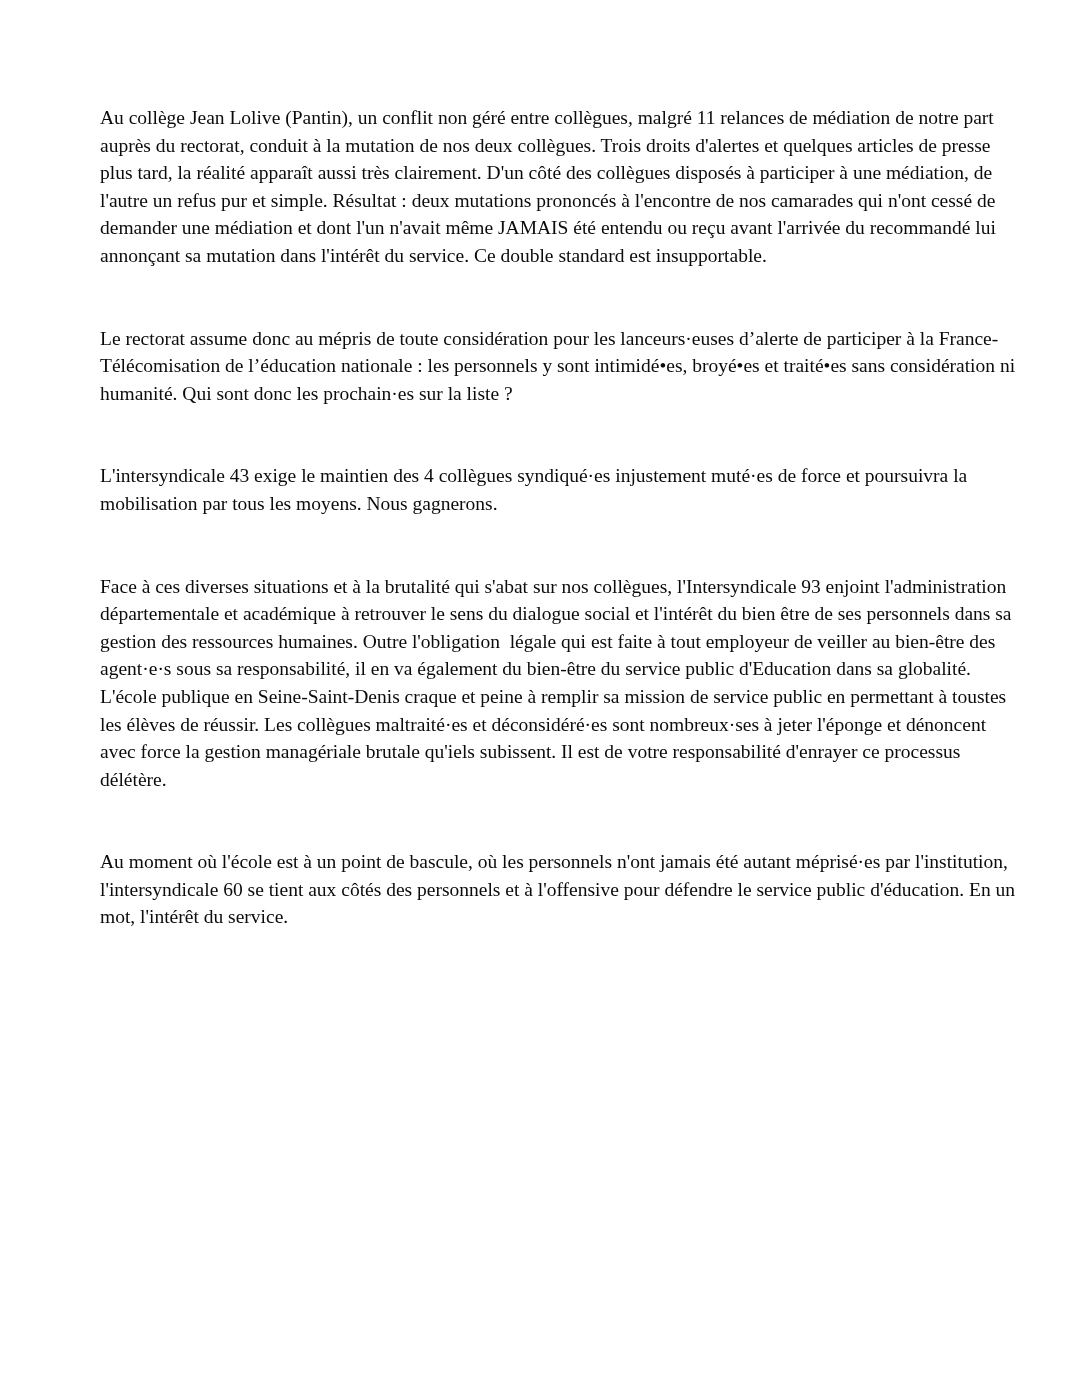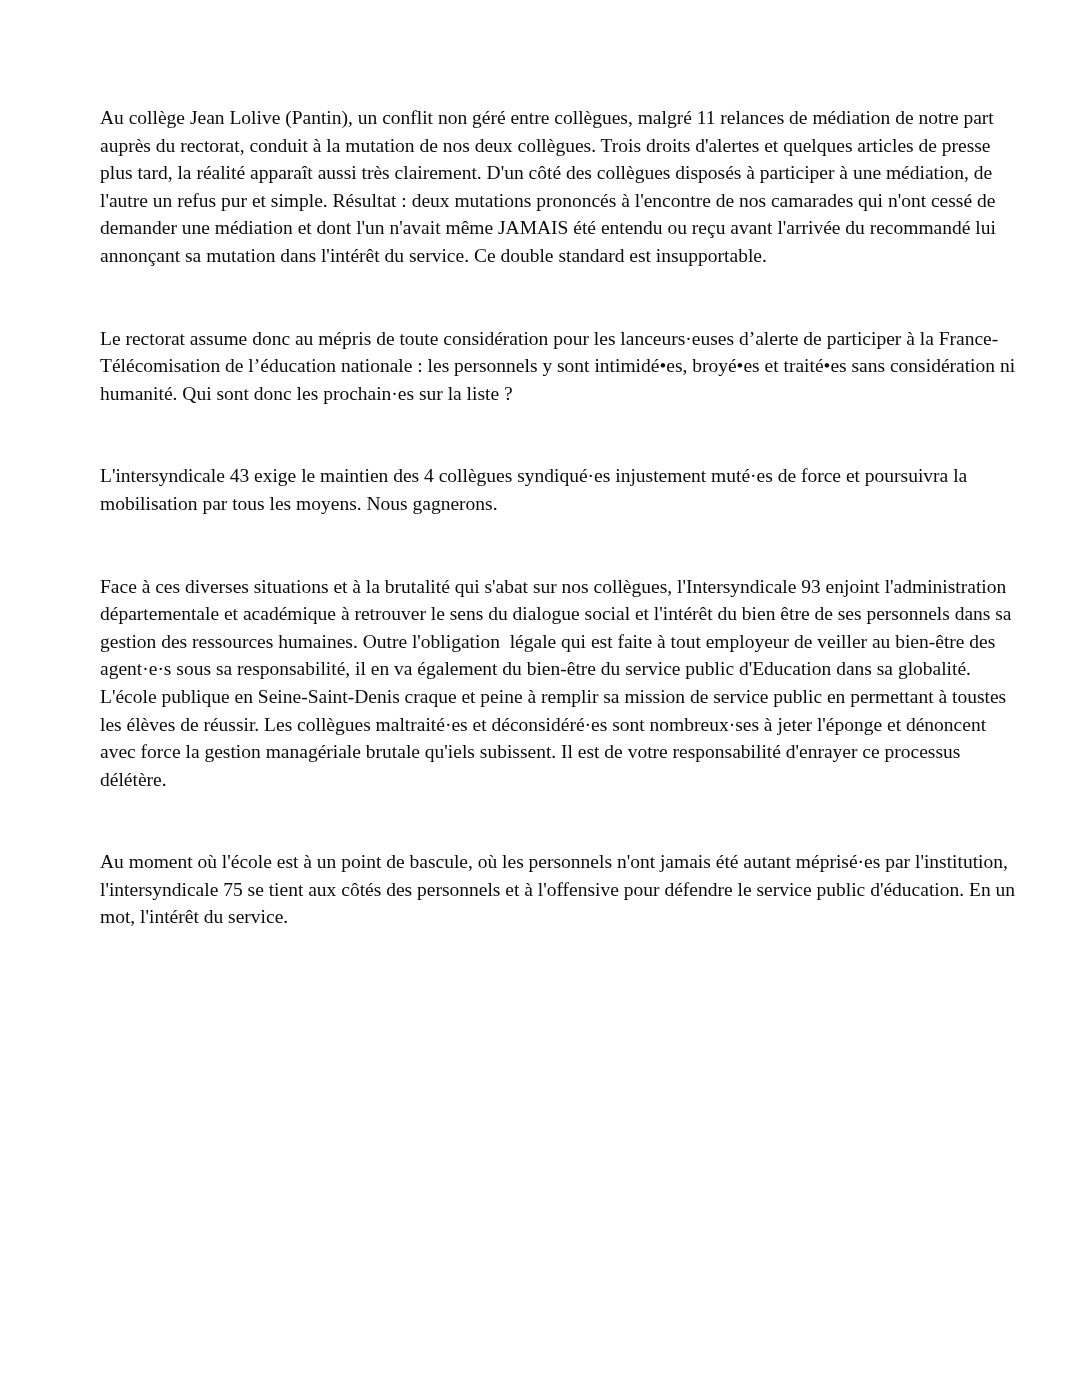--- a/index.html
+++ b/index.html
@@ -37,15 +37,15 @@
 </style>
 </head>
 <body>
 
 <div class="page">
   <div class="doc-text">
     <p>Au collège Jean Lolive (Pantin), un conflit non géré entre collègues, malgré 11 relances de médiation de notre part auprès du rectorat, conduit à la mutation de nos deux collègues. Trois droits d'alertes et quelques articles de presse plus tard, la réalité apparaît aussi très clairement. D'un côté des collègues disposés à participer à une médiation, de l'autre un refus pur et simple. Résultat : deux mutations prononcés à l'encontre de nos camarades qui n'ont cessé de demander une médiation et dont l'un n'avait même JAMAIS été entendu ou reçu avant l'arrivée du recommandé lui annonçant sa mutation dans l'intérêt du service. Ce double standard est insupportable.</p>
     <p>Le rectorat assume donc au mépris de toute considération pour les lanceurs·euses d’alerte de participer à la France-Télécomisation de l’éducation nationale : les personnels y sont intimidé•es, broyé•es et traité•es sans considération ni humanité. Qui sont donc les prochain·es sur la liste ?</p>
     <p>L'intersyndicale 43 exige le maintien des 4 collègues syndiqué·es injustement muté·es de force et poursuivra la mobilisation par tous les moyens. Nous gagnerons.</p>
     <p>Face à ces diverses situations et à la brutalité qui s'abat sur nos collègues, l'Intersyndicale 93 enjoint l'administration départementale et académique à retrouver le sens du dialogue social et l'intérêt du bien être de ses personnels dans sa gestion des ressources humaines. Outre l'obligation  légale qui est faite à tout employeur de veiller au bien-être des agent·e·s sous sa responsabilité, il en va également du bien-être du service public d'Education dans sa globalité. L'école publique en Seine-Saint-Denis craque et peine à remplir sa mission de service public en permettant à toustes les élèves de réussir. Les collègues maltraité·es et déconsidéré·es sont nombreux·ses à jeter l'éponge et dénoncent avec force la gestion managériale brutale qu'iels subissent. Il est de votre responsabilité d'enrayer ce processus délétère.</p>
-    <p>Au moment où l'école est à un point de bascule, où les personnels n'ont jamais été autant méprisé·es par l'institution, l'intersyndicale 75 se tient aux côtés des personnels et à l'offensive pour défendre le service public d'éducation. En un mot, l'intérêt du service.</p>
+    <p>Au moment où l'école est à un point de bascule, où les personnels n'ont jamais été autant méprisé·es par l'institution, l'intersyndicale 60 se tient aux côtés des personnels et à l'offensive pour défendre le service public d'éducation. En un mot, l'intérêt du service.</p>
   </div>
 </div>
 
 </body></html>

